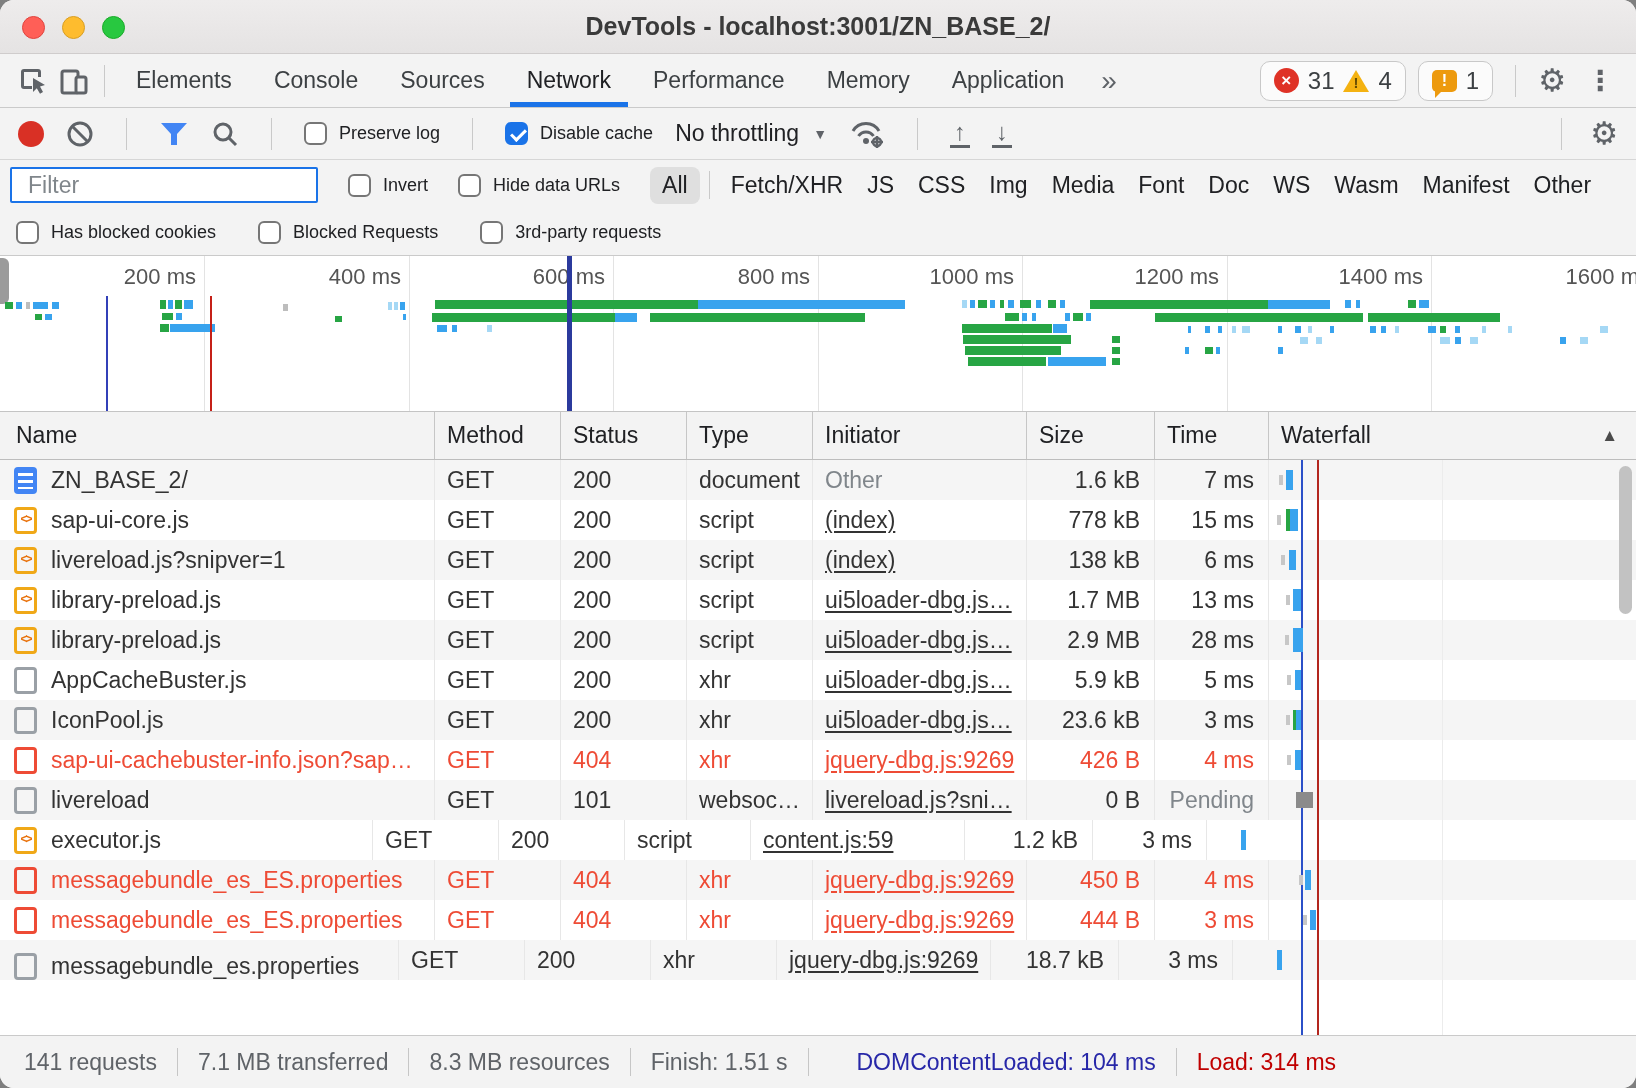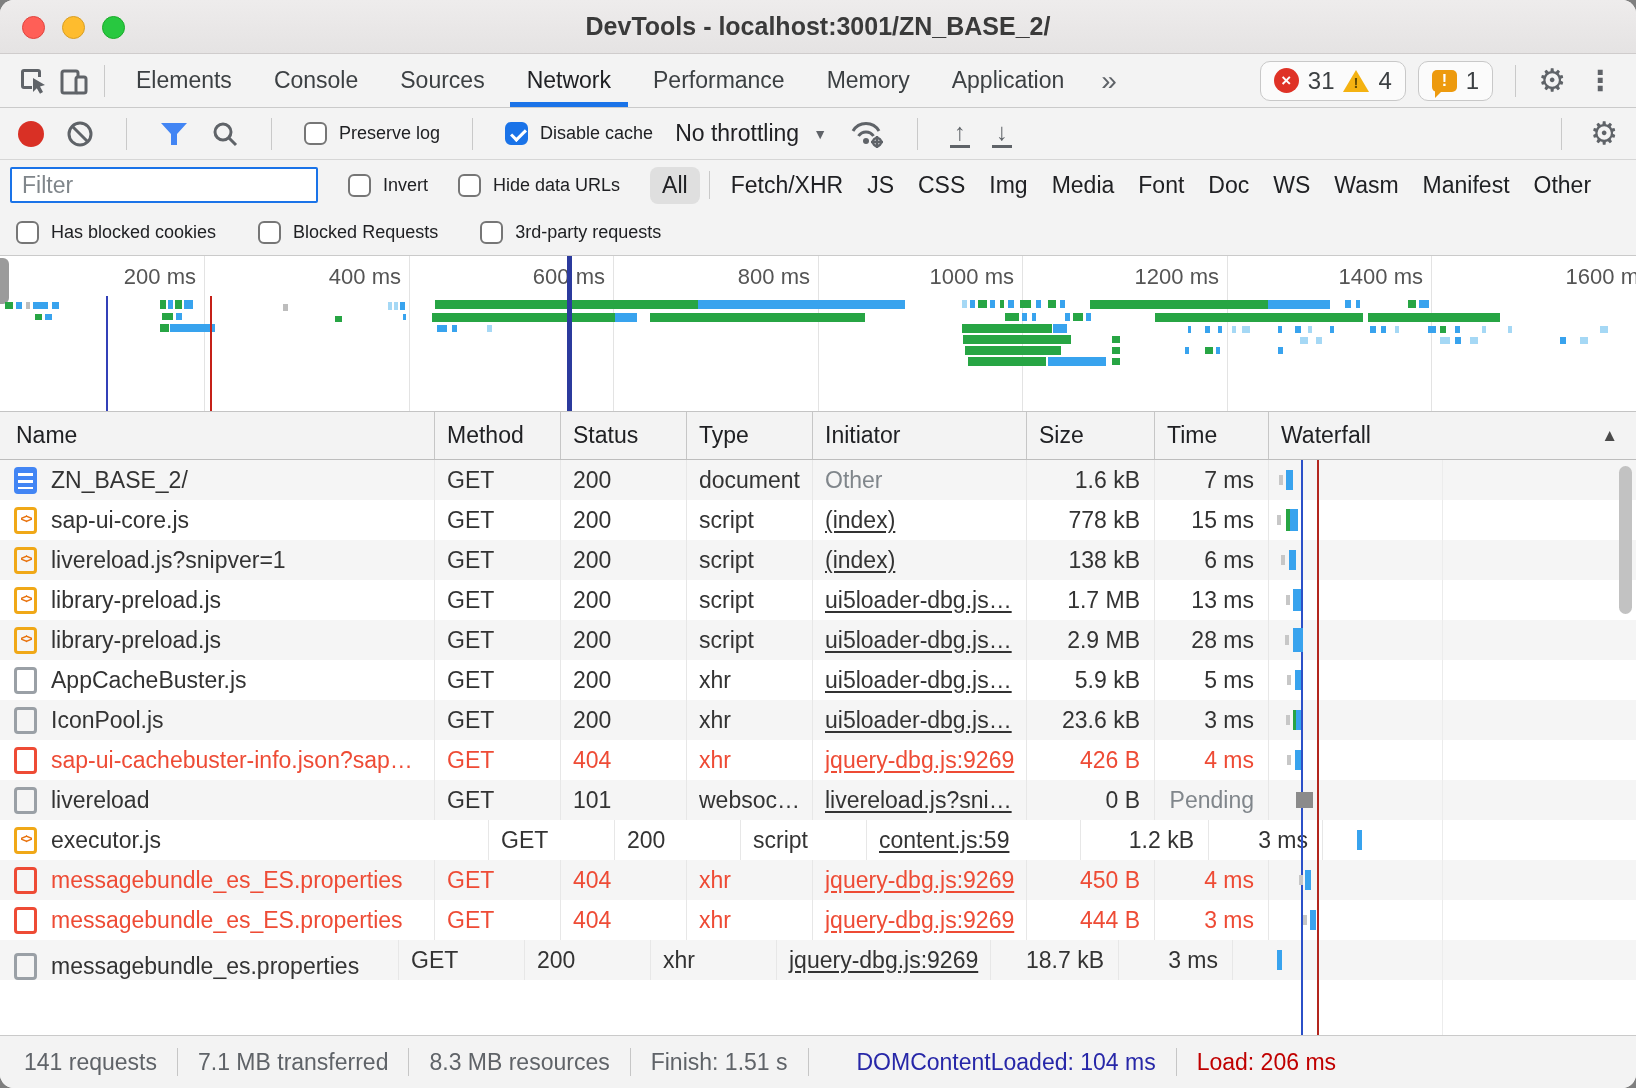--- a/index.html
+++ b/index.html
@@ -49,21 +49,21 @@
   .cbbox.checked::after{content:"";position:absolute;left:7px;top:2px;width:6px;height:12px;
     border:solid #fff;border-width:0 3px 3px 0;transform:rotate(45deg);}
   .cblabel{font-size:18px;color:#202124;}
   .throttle{display:flex;align-items:center;gap:14px;font-size:23px;color:#202124;}
   .caret{font-size:14px;color:#5f6368;}
   .updown{display:flex;flex-direction:column;align-items:center;line-height:1;color:#5f6368;}
   .updown .a{font-size:24px;font-weight:bold;}
   .updown .u{width:20px;height:3px;background:#5f6368;margin-top:1px;}
   
   .filterrow{height:50px;background:#f3f3f3;display:flex;align-items:center;padding:0 10px;gap:30px;}
-  .filterinput{width:308px;height:36px;border:2px solid #1a73e8;border-radius:2px;font-size:23px;padding:0 10px;
+  .filterinput{width:308px;height:36px;border:2px solid #1a73e8;border-radius:2px;font-size:23px;padding:0 16px;
     font-family:inherit;color:#202124;outline:none;}
   .filterinput::placeholder{color:#80868b;}
   .chips{display:flex;align-items:center;}
   .chip{padding:5px 12px;font-size:23px;color:#202124;border-radius:8px;white-space:nowrap;}
   .chip.active{background:#dfdfdf;}
   .chipsep{width:1px;height:28px;background:#c9c9c9;margin:0 9px;}
   
   .optionsrow{height:46px;background:#f3f3f3;display:flex;align-items:center;padding:0 16px;gap:42px;border-bottom:1px solid #cacaca;}
   
   .overview{height:156px;background:#fff;border-bottom:1px solid #c4c4c4;position:relative;overflow:hidden;}
@@ -573,21 +573,21 @@
         <div class="cell" style="width: 214px;">
           <span class="ilink">livereload.js?sni…</span>
         </div>
         <div class="cell right" style="width: 128px;">0 B</div>
         <div class="cell right pending" style="width: 114px;">Pending</div>
         <div class="cell wf-cell" style="width: 367px;">
           <span class="wfbar dg" style="left: 27px; width: 17px; height: 16px; top: 12px;"></span>
         </div>
       </div>
       <div class="row">
-        <div class="cell name-cell" style="width: 489px;">
+        <div class="cell name-cell" style="width: 373px;">
           <span class="ficon script"></span>
           <span>executor.js</span>
         </div>
         <div class="cell" style="width: 126px;">GET</div>
         <div class="cell" style="width: 126px;">200</div>
         <div class="cell" style="width: 126px;">script</div>
         <div class="cell" style="width: 214px;">
           <span class="ilink">content.js:59</span>
         </div>
         <div class="cell right" style="width: 128px;">1.2 kB</div>
@@ -659,16 +659,16 @@
       <span class="stitem">141 requests</span>
       <div class="stsep"></div>
       <span class="stitem">7.1 MB transferred</span>
       <div class="stsep"></div>
       <span class="stitem">8.3 MB resources</span>
       <div class="stsep"></div>
       <span class="stitem">Finish: 1.51 s</span>
       <div class="stsep"></div>
       <span class="stitem dcl">DOMContentLoaded: 104 ms</span>
       <div class="stsep"></div>
-      <span class="stitem load">Load: 206 ms</span>
+      <span class="stitem load">Load: 314 ms</span>
     </div>
 
 </div>
 
 </body></html>

